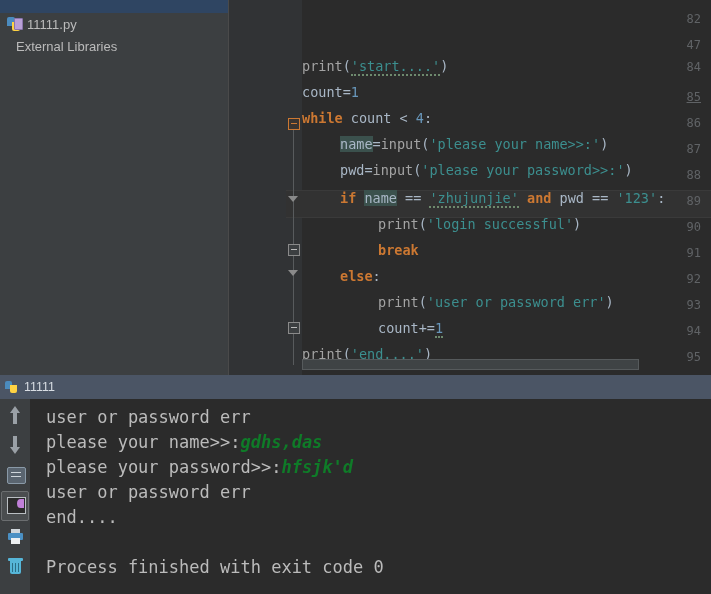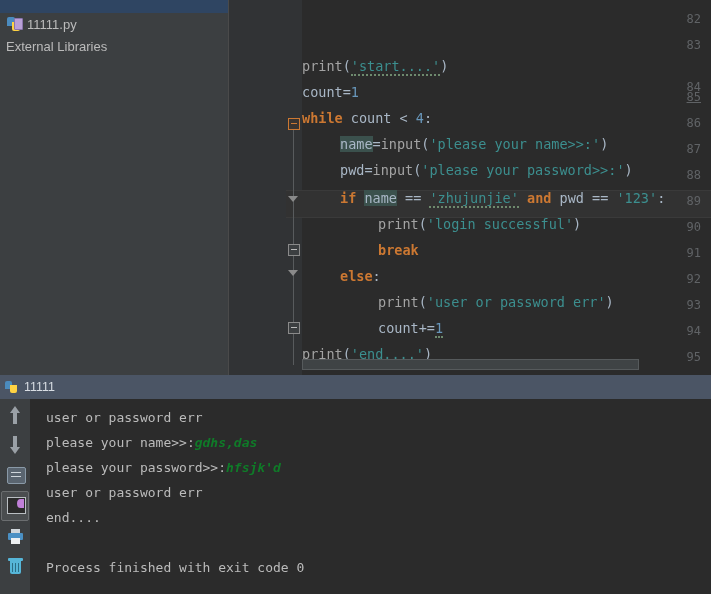--- a/index.html
+++ b/index.html
@@ -57,21 +57,21 @@
   .vtab{position:absolute;left:228px;top:0;width:1px;height:375px;background:#4a4a4a;}
 
   
   .console{position:absolute;left:0;top:375px;width:711px;height:219px;background:#f9a8d4;}
   .ctab{position:absolute;left:0;top:0;width:711px;height:24px;background:#4b5565;display:flex;align-items:center;padding-left:4px;}
   .ctab .lbl{color:#d8dde3;font-size:12.5px;margin-left:4px;}
   .ctools{position:absolute;left:0;top:24px;width:30px;height:195px;background:#3c3f41;}
   .tbtn{position:relative;width:26px;height:28px;margin:2px auto 0 auto;}
   .tbtn.sel{background:#4a4d4f;border:1px solid #6b6e70;border-radius:2px;}
   .cout{position:absolute;left:30px;top:24px;right:0;bottom:0;background:#2b2b2b;padding:6px 0 0 16px;}
-  .oline{font-family:"DejaVu Sans Mono", monospace;font-size:13px;color:#bbbbbb;white-space:pre;height:25px;line-height:25px;}
+  .oline{font-family:"DejaVu Sans Mono", monospace;font-size:17px;color:#bbbbbb;white-space:pre;height:25px;line-height:25px;}
   .uin{color:#0f7b28;font-style:italic;font-weight:bold;}
 
   
   .arrow-up,.arrow-dn{position:absolute;left:8px;top:5px;width:10px;height:18px;}
   .arrow-up .shaft{position:absolute;left:3px;top:6px;width:4px;height:12px;background:#9aa0a6;}
   .arrow-up .head{position:absolute;left:0;top:0;width:0;height:0;border-left:5px solid transparent;border-right:5px solid transparent;border-bottom:7px solid #9aa0a6;}
   .arrow-dn .shaft{position:absolute;left:3px;top:0;width:4px;height:12px;background:#9aa0a6;}
   .arrow-dn .head{position:absolute;left:0;bottom:0;width:0;height:0;border-left:5px solid transparent;border-right:5px solid transparent;border-top:7px solid #9aa0a6;}
   .wrap-ic{position:absolute;left:5px;top:6px;width:17px;height:15px;border:1px solid #8a9aa8;border-radius:2px;background:#5a6570;}
   .wrap-ic::after{content:"";position:absolute;left:3px;top:4px;width:10px;height:1px;background:#cfd6db;box-shadow:0 4px 0 #cfd6db;}
@@ -103,36 +103,36 @@
 
       <div class="tree-row">
         <span class="py-icon">
           <span class="b1"></span>
             <span class="b2"></span>
             <span class="pg"></span>
         </span>
         <span>11111.py</span>
       </div>
 
-      <div class="tree-row" style="padding-left:6px;">
+      <div class="tree-row" style="padding-left:16px;">
         <span>External Libraries</span>
       </div>
     </div>
 
     <div class="editor">
       <div class="gutter"></div>
       <div class="fold"></div>
 
       <div class="hl-line" style="top:190px;"></div>
 
       <div class="foldline" style="top:120px;height:245px;"></div>
 
       <div class="ln" style="top:12px;">82</div>
-      <div class="ln" style="top:38px;">83</div>
-      <div class="ln" style="top:80px;text-align:right;">84</div>
+      <div class="ln" style="top:38px;">47</div>
+      <div class="ln" style="top:60px;text-align:right;">84</div>
       <div class="ln" style="top:90px;text-decoration:underline;">85</div>
       <div class="ln" style="top:116px;margin-left:48px;">86</div>
       <div class="ln" style="top:142px;">87</div>
       <div class="ln" style="top:168px;">88</div>
       <div class="ln" style="top:194px;">89</div>
       <div class="ln" style="top:220px;">90</div>
       <div class="ln" style="top:246px;">91</div>
       <div class="ln" style="top:272px;">92</div>
       <div class="ln" style="top:298px;">93</div>
       <div class="ln" style="top:324px;">94</div>

